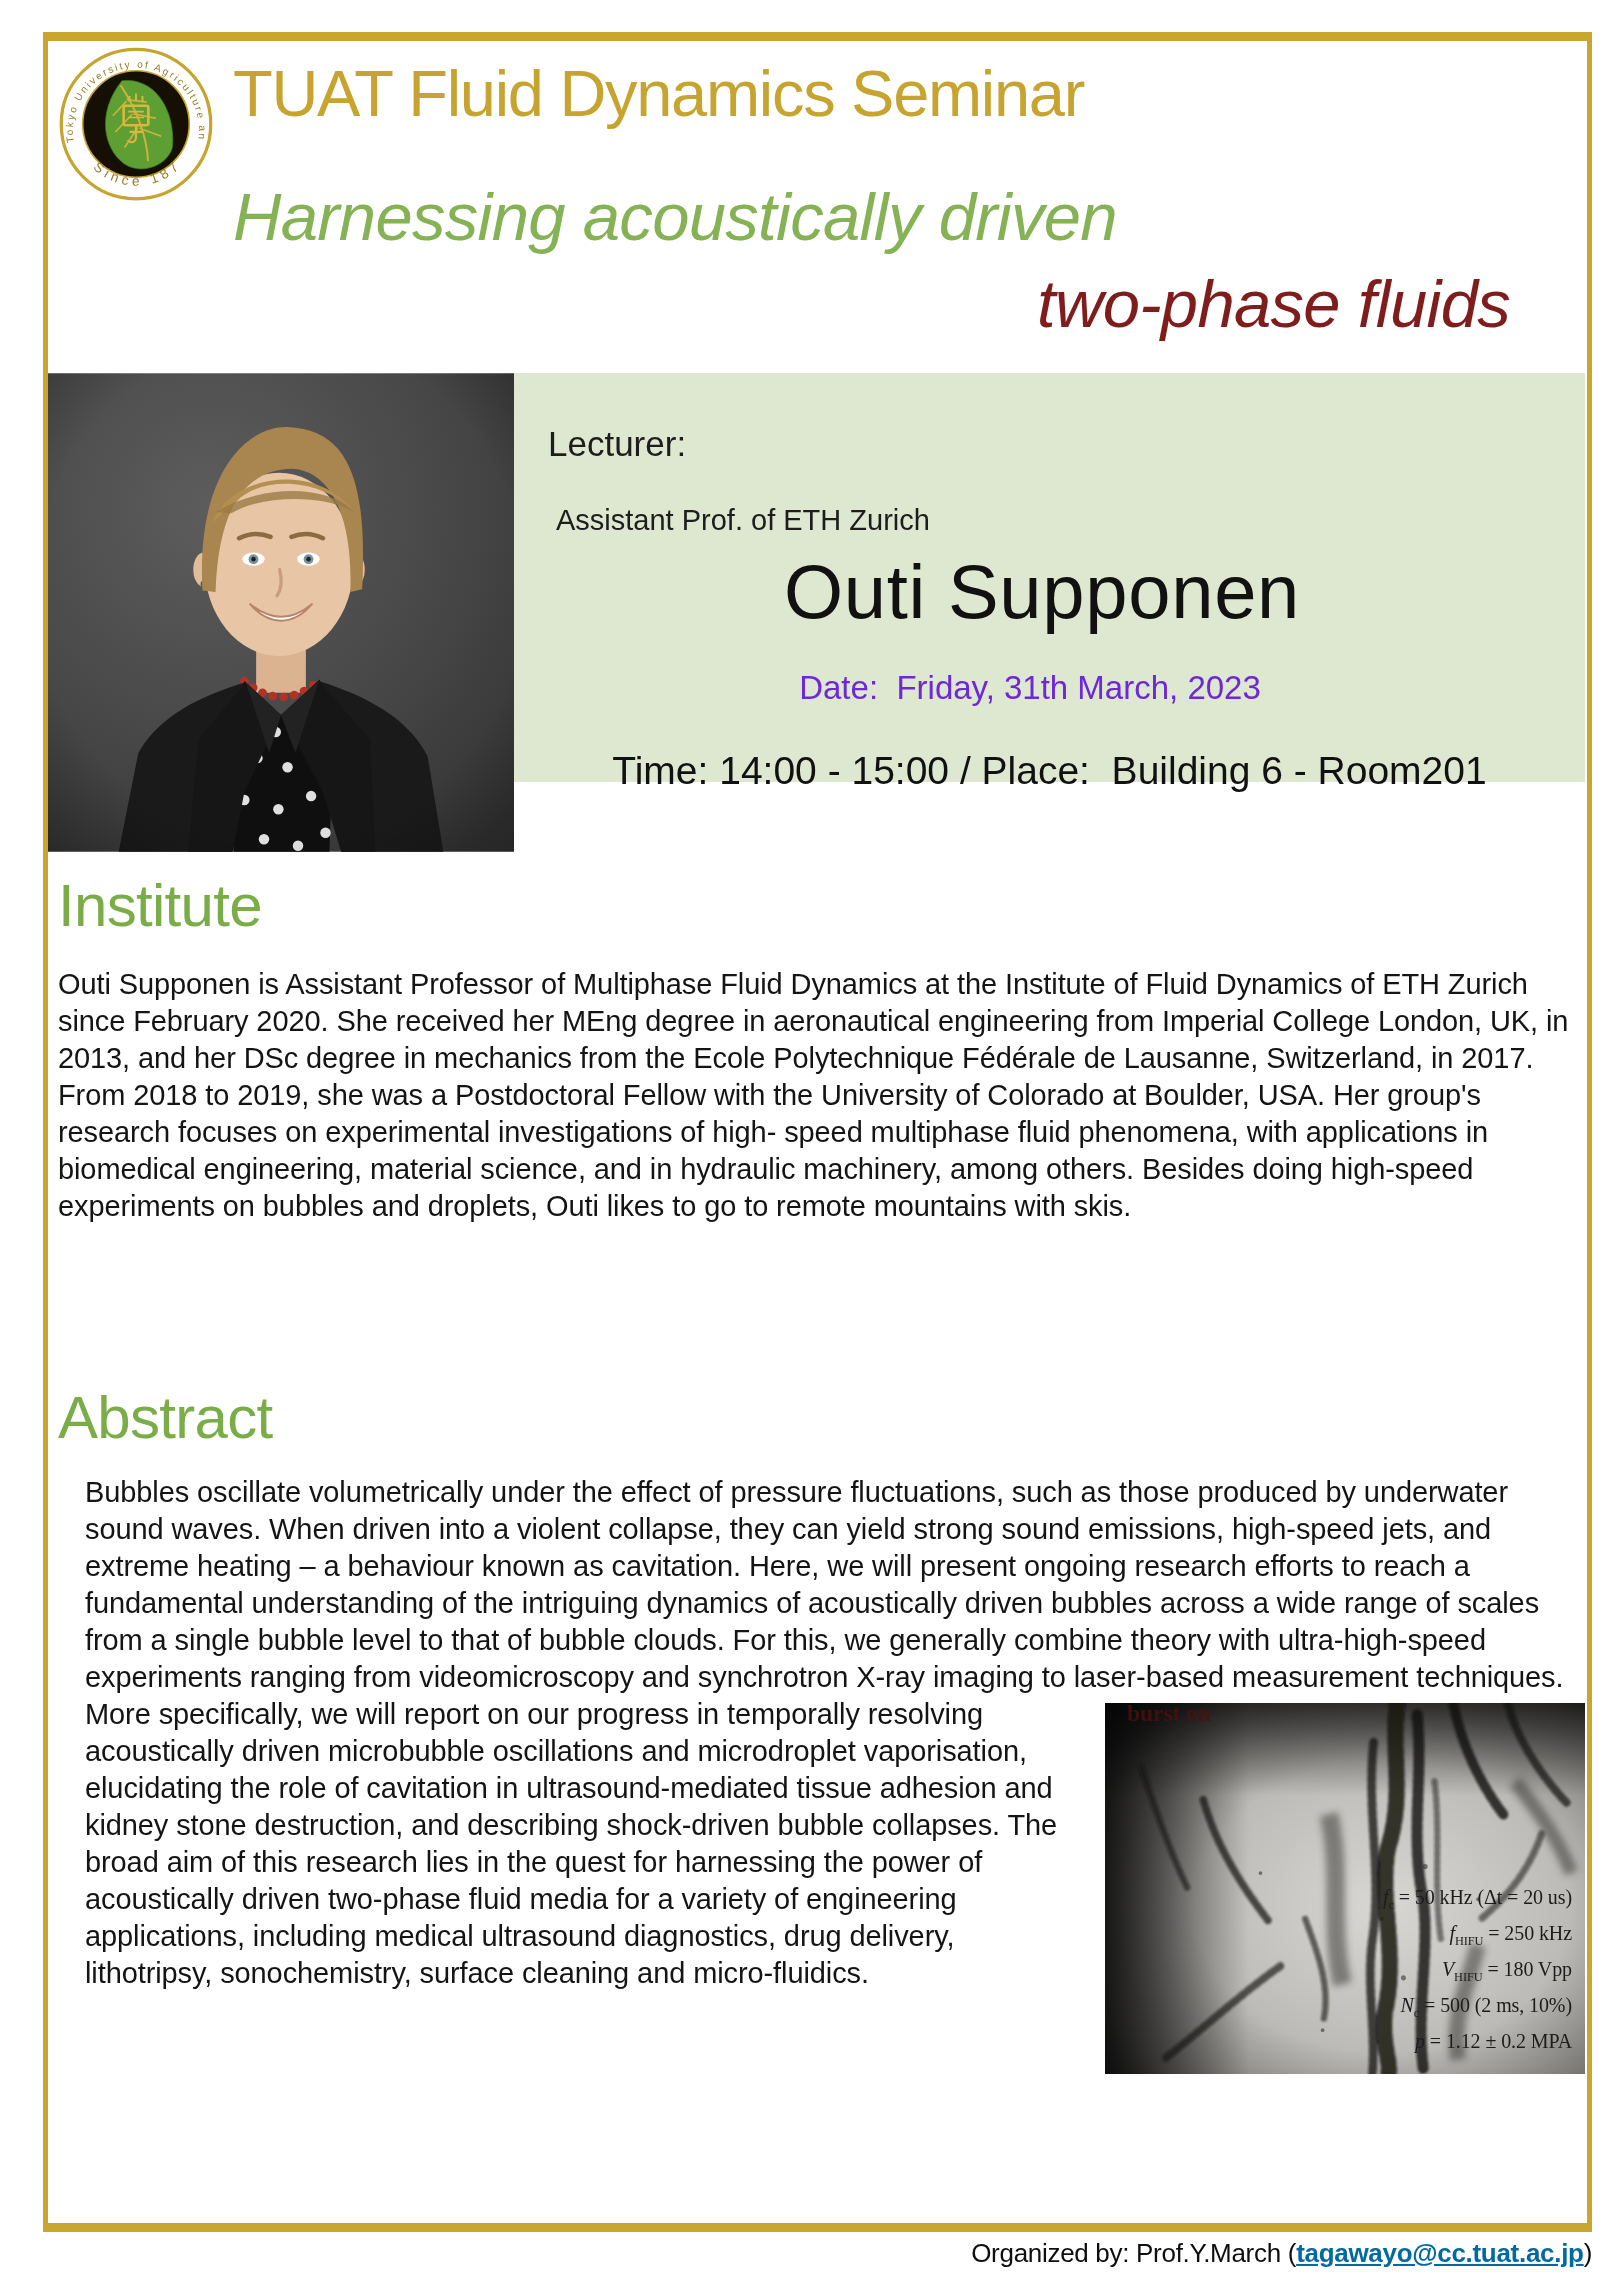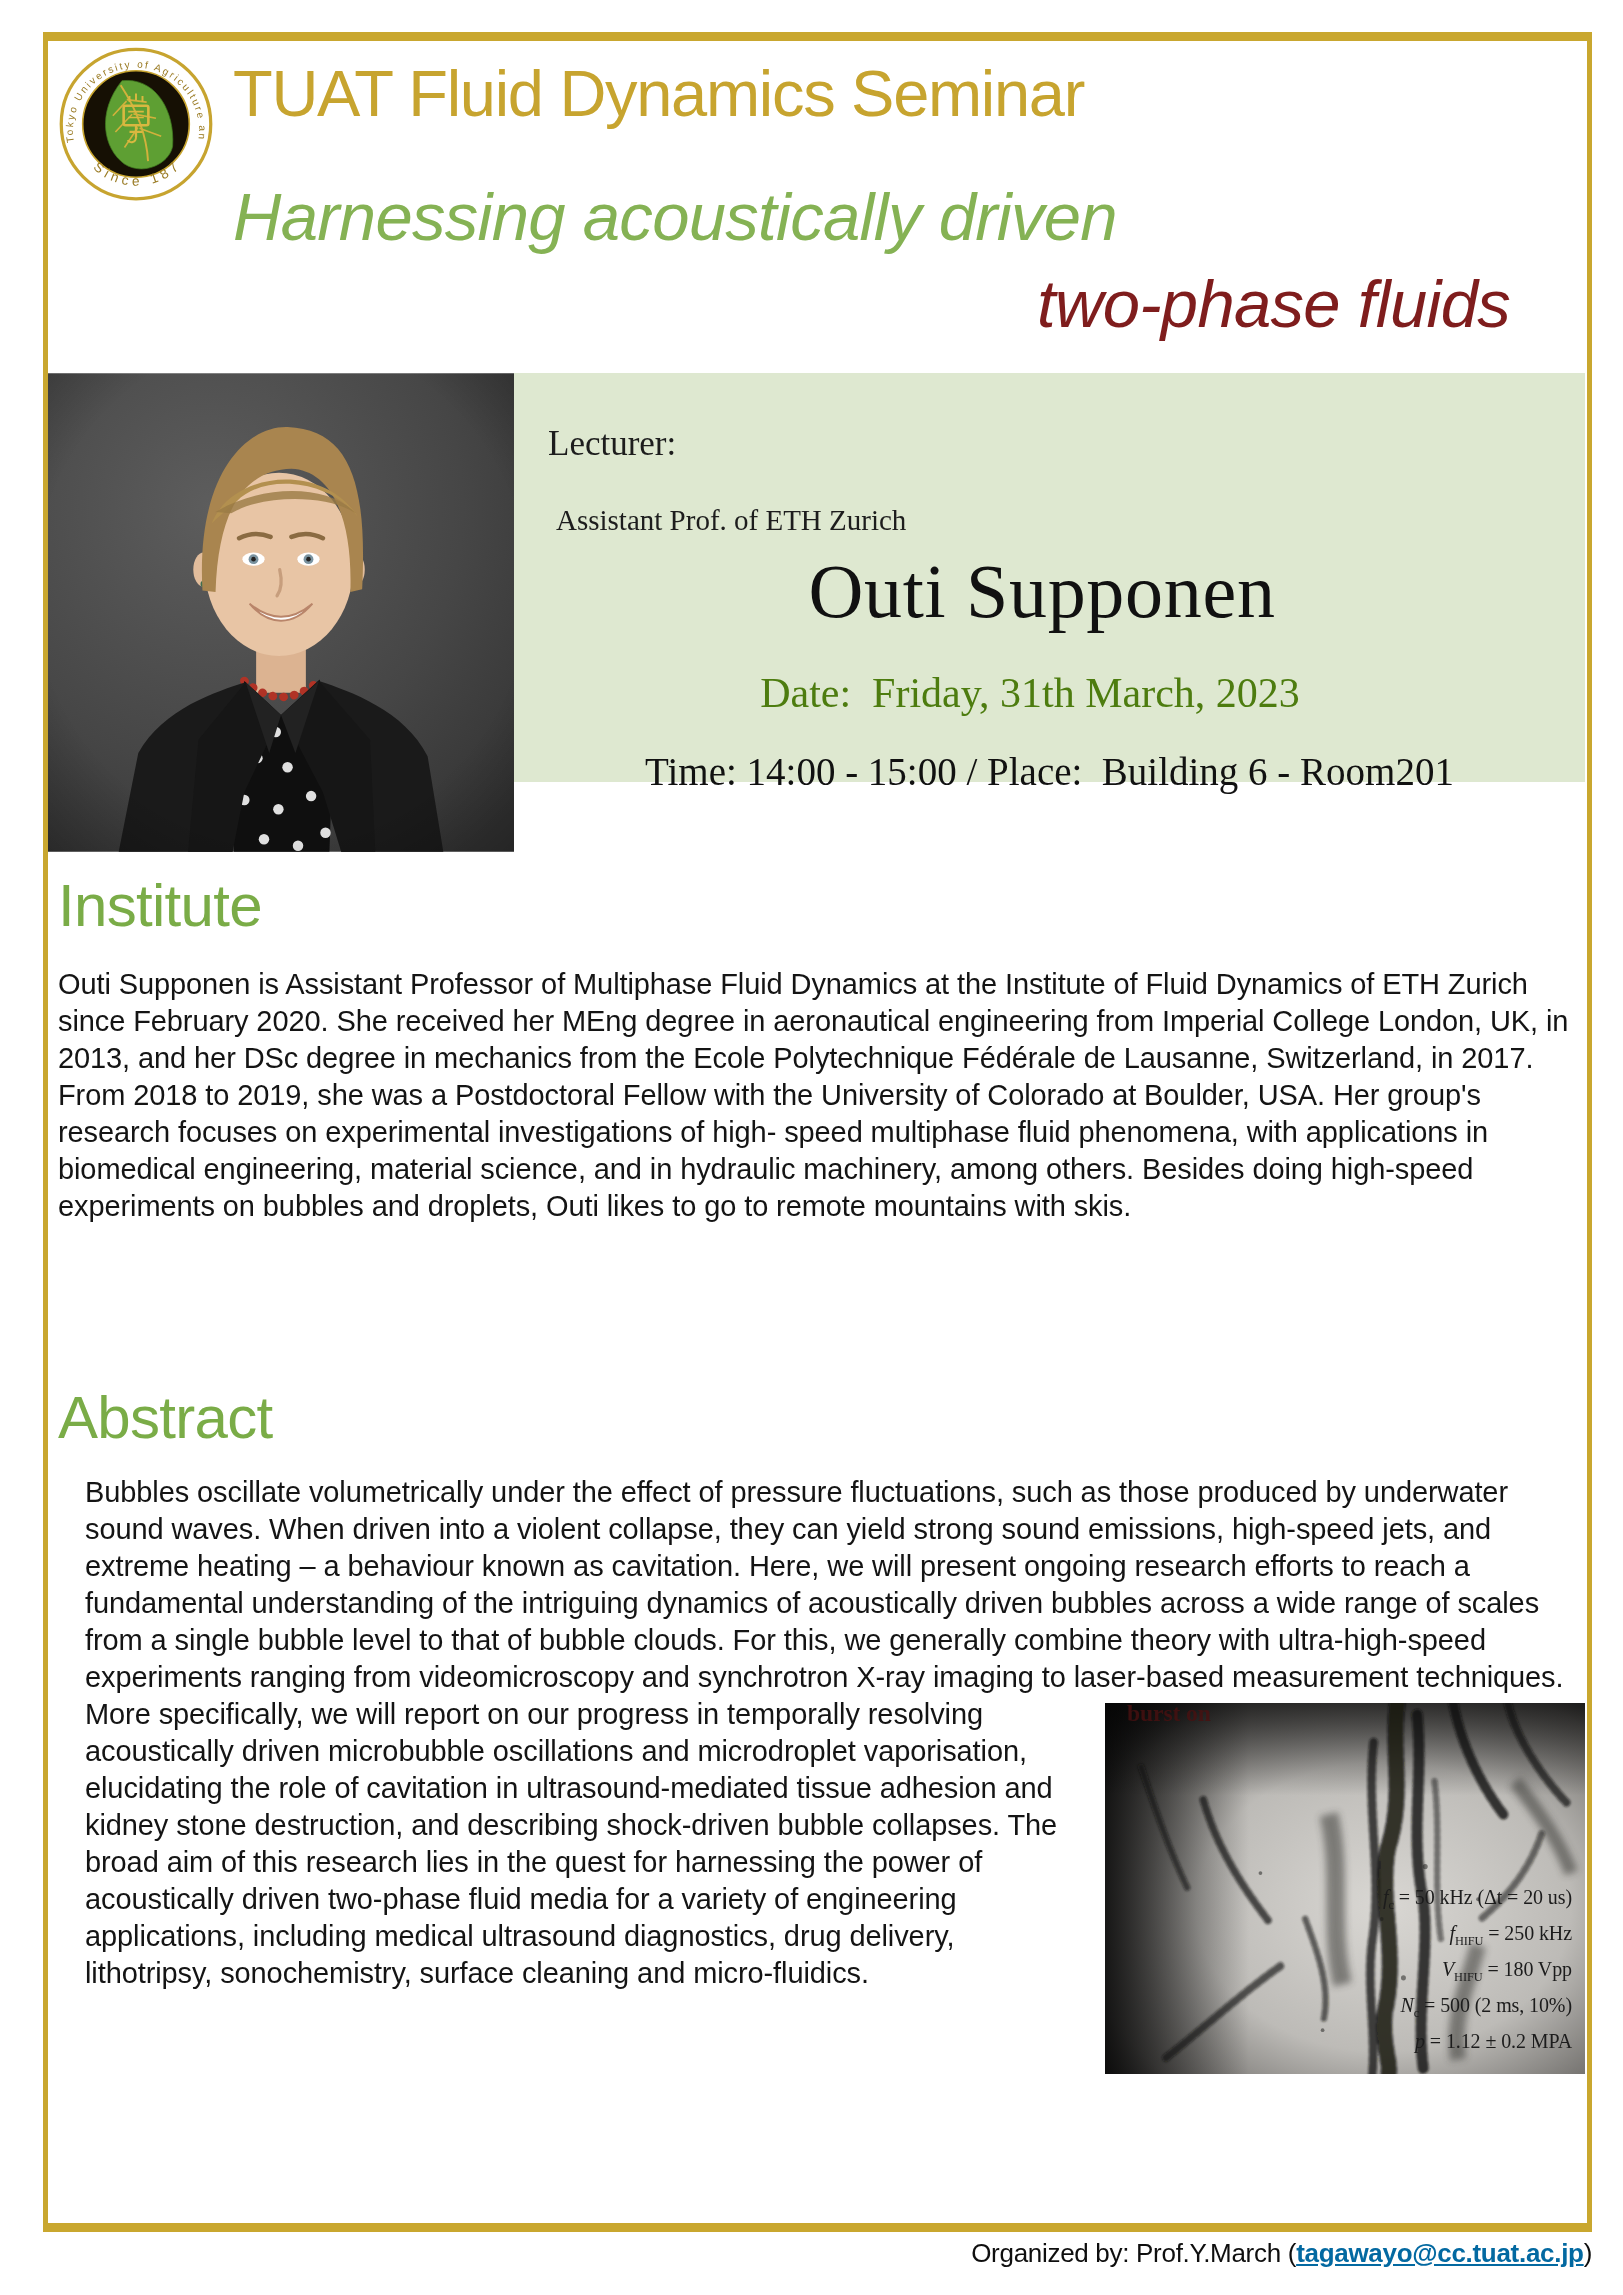--- a/index.html
+++ b/index.html
@@ -14,30 +14,30 @@
   
   .logo{position:absolute;left:58px;top:46px;width:156px;height:156px;}
   .seminar-title{position:absolute;left:233px;top:60px;font-size:65px;line-height:1.05;
                  color:#C7A42F;letter-spacing:-1.3px;white-space:nowrap;}
   .talk-line1{position:absolute;left:233px;top:178px;font-size:67px;font-style:italic;
               color:#85B254;letter-spacing:-0.7px;white-space:nowrap;}
   .talk-line2{position:absolute;right:113px;top:265px;font-size:67px;font-style:italic;
               color:#7f1d1d;letter-spacing:-0.7px;white-space:nowrap;}
 
   
-  .strip{position:absolute;left:48px;top:373px;width:1537px;height:409px;display:flex;font-family:Liberation Serif, serif;}
+  .strip{position:absolute;left:48px;top:373px;width:1537px;height:409px;display:flex;}
   .photo{width:466px;height:479px;position:relative;flex:0 0 auto;overflow:hidden;}
   .photo svg{display:block;width:100%;height:100%;}
   .greenbox{flex:1;background:#DEE8D0;position:relative;}
   .lect-label{position:absolute;left:34px;top:51px;font-size:35px;color:#1d1d1d;}
   .affil{position:absolute;left:42px;top:131px;font-size:29px;color:#1d1d1d;}
   .lect-name{position:absolute;left:0;right:39px;top:175px;text-align:center;
              font-size:76px;color:#111;letter-spacing:0.7px;margin-left:24px;}
   .date-line{position:absolute;left:0;right:39px;top:296px;text-align:center;
-             font-size:42px;color:#4d7c0f;}
+             font-size:33px;color:#6d28d9;}
   .time-line{position:absolute;left:0;right:0;top:376px;text-align:center;
              font-size:39px;color:#111;}
 
   
   .section{position:absolute;left:58px;width:1527px;}
   .sec-bio{top:871px;}
   .sec-abs{top:1383px;}
   h2.green-head{margin:0;font-weight:400;font-size:60px;color:#7AAC47;letter-spacing:-0.7px;}
   .bodytext{font-size:29px;line-height:37px;color:#141414;letter-spacing:-0.1px;}
   .sec-bio .bodytext{margin:26px 0 0 0;}

